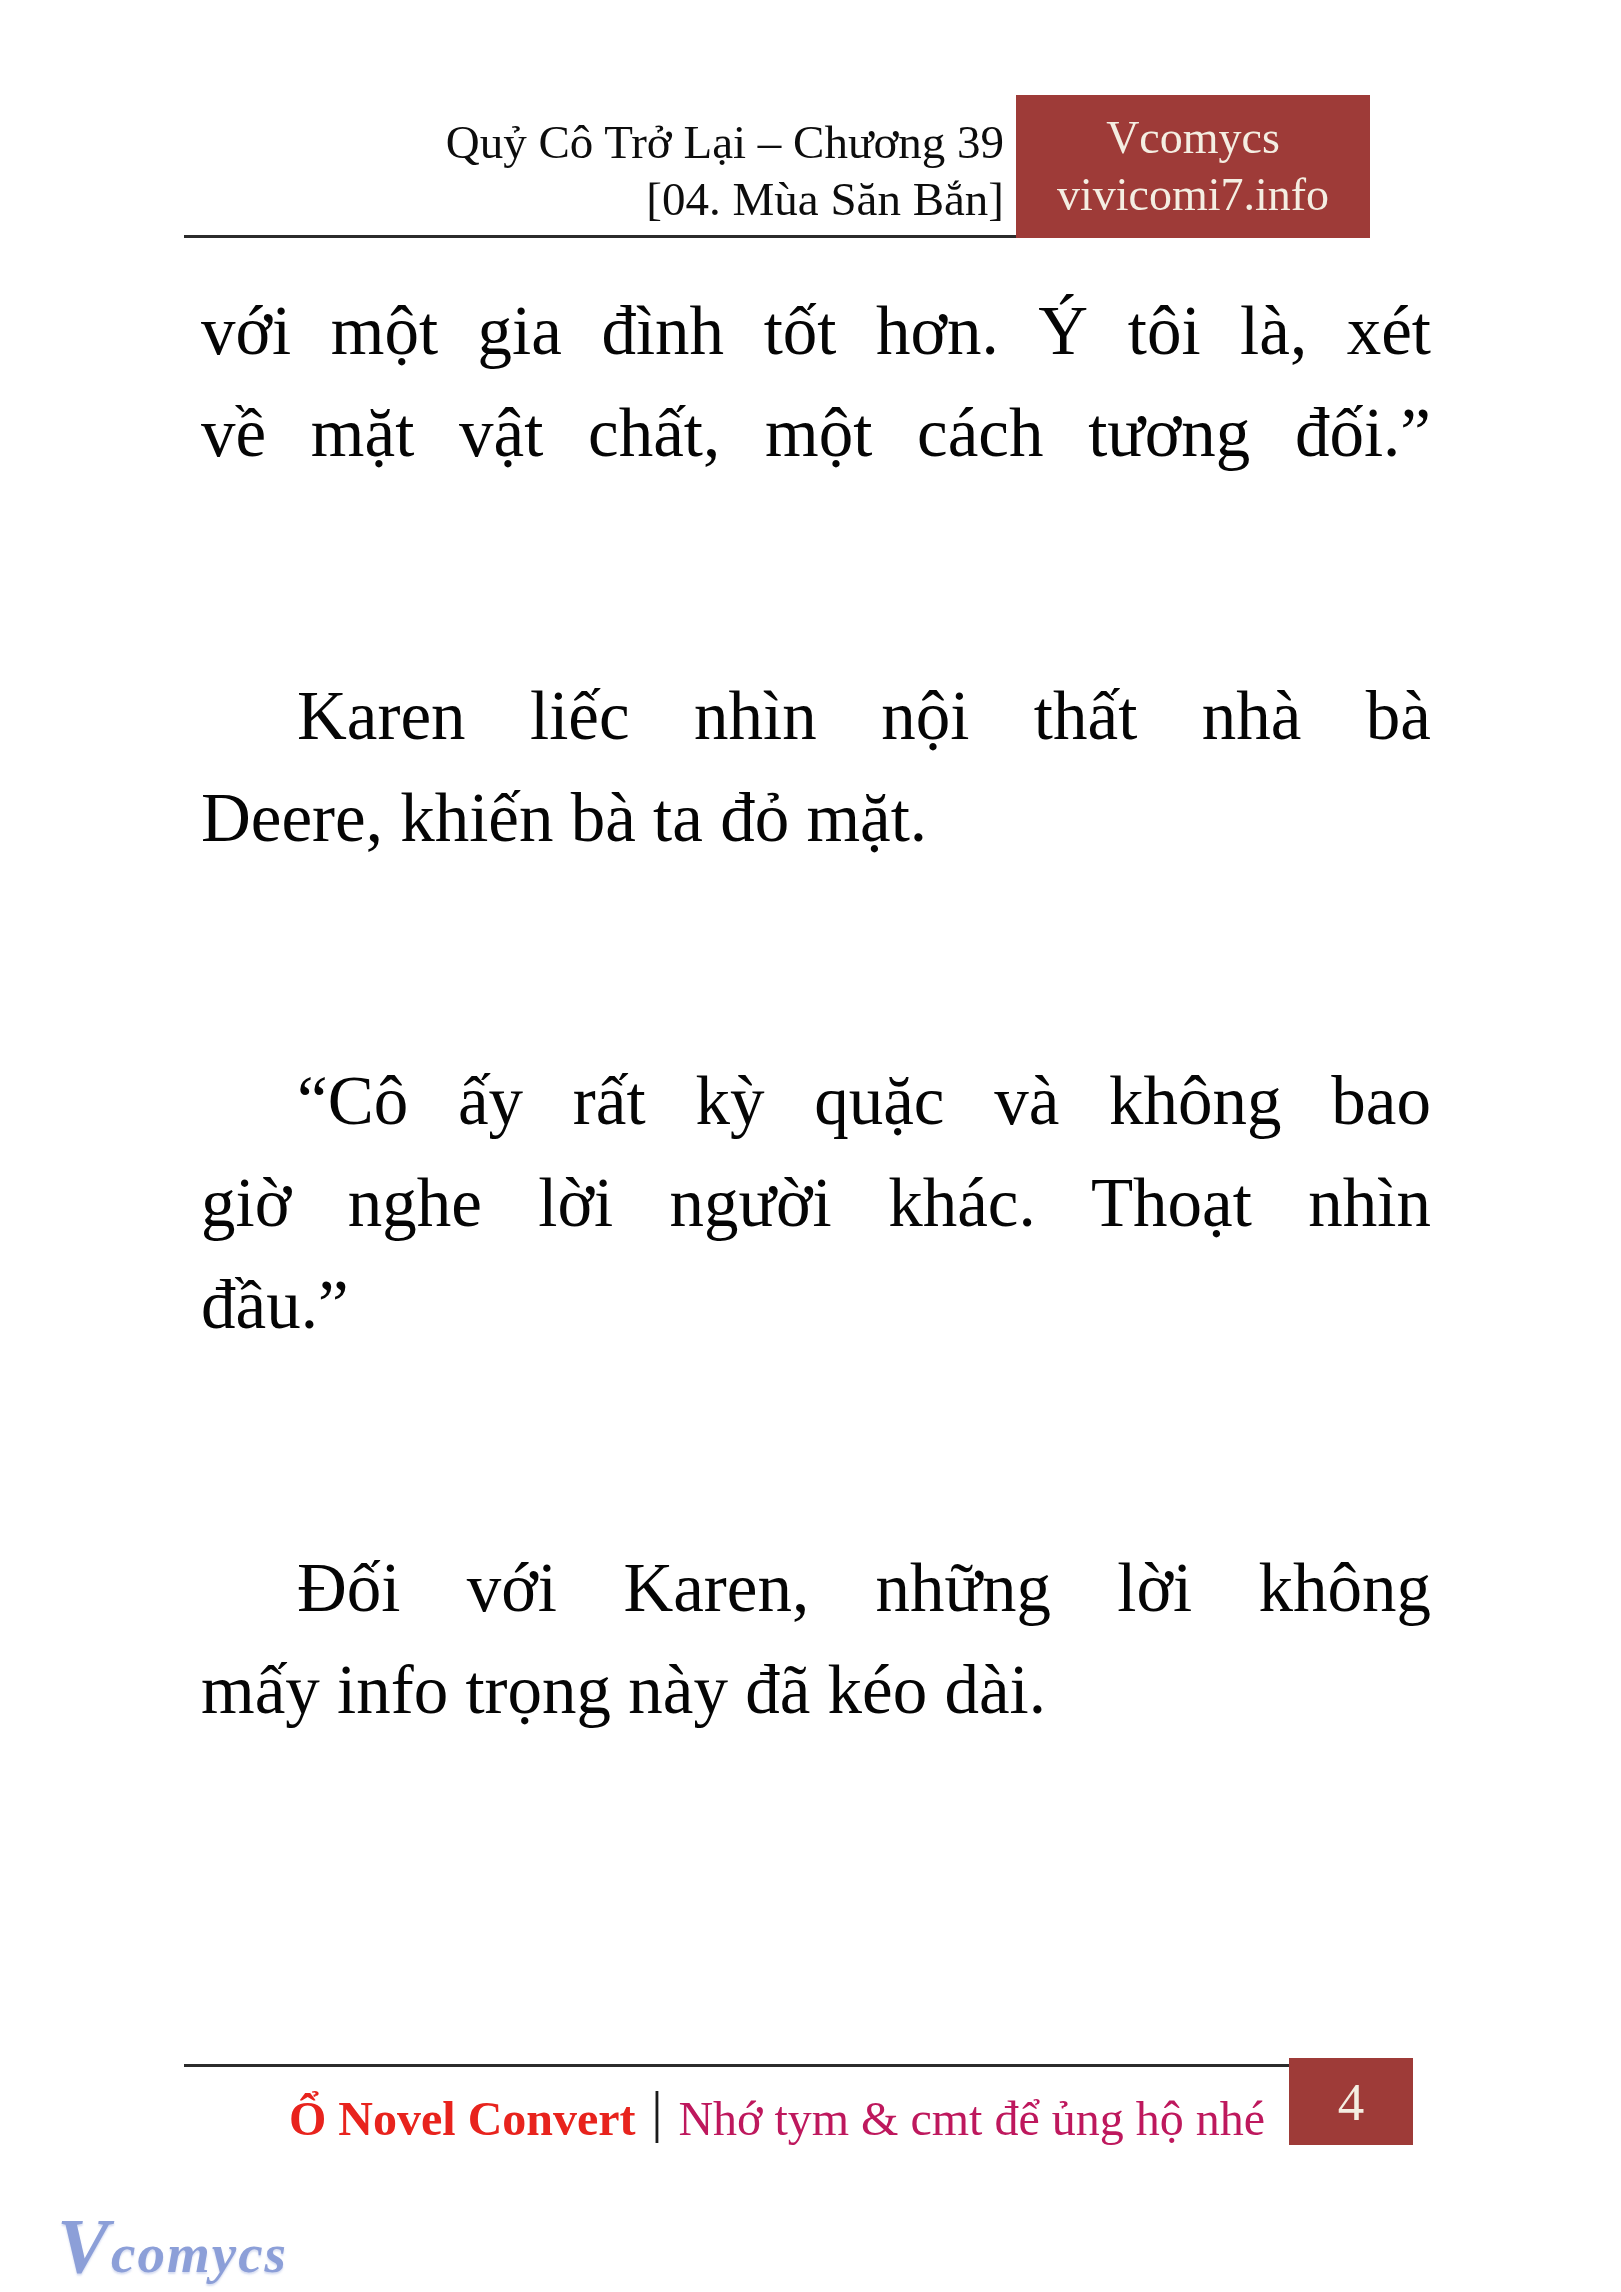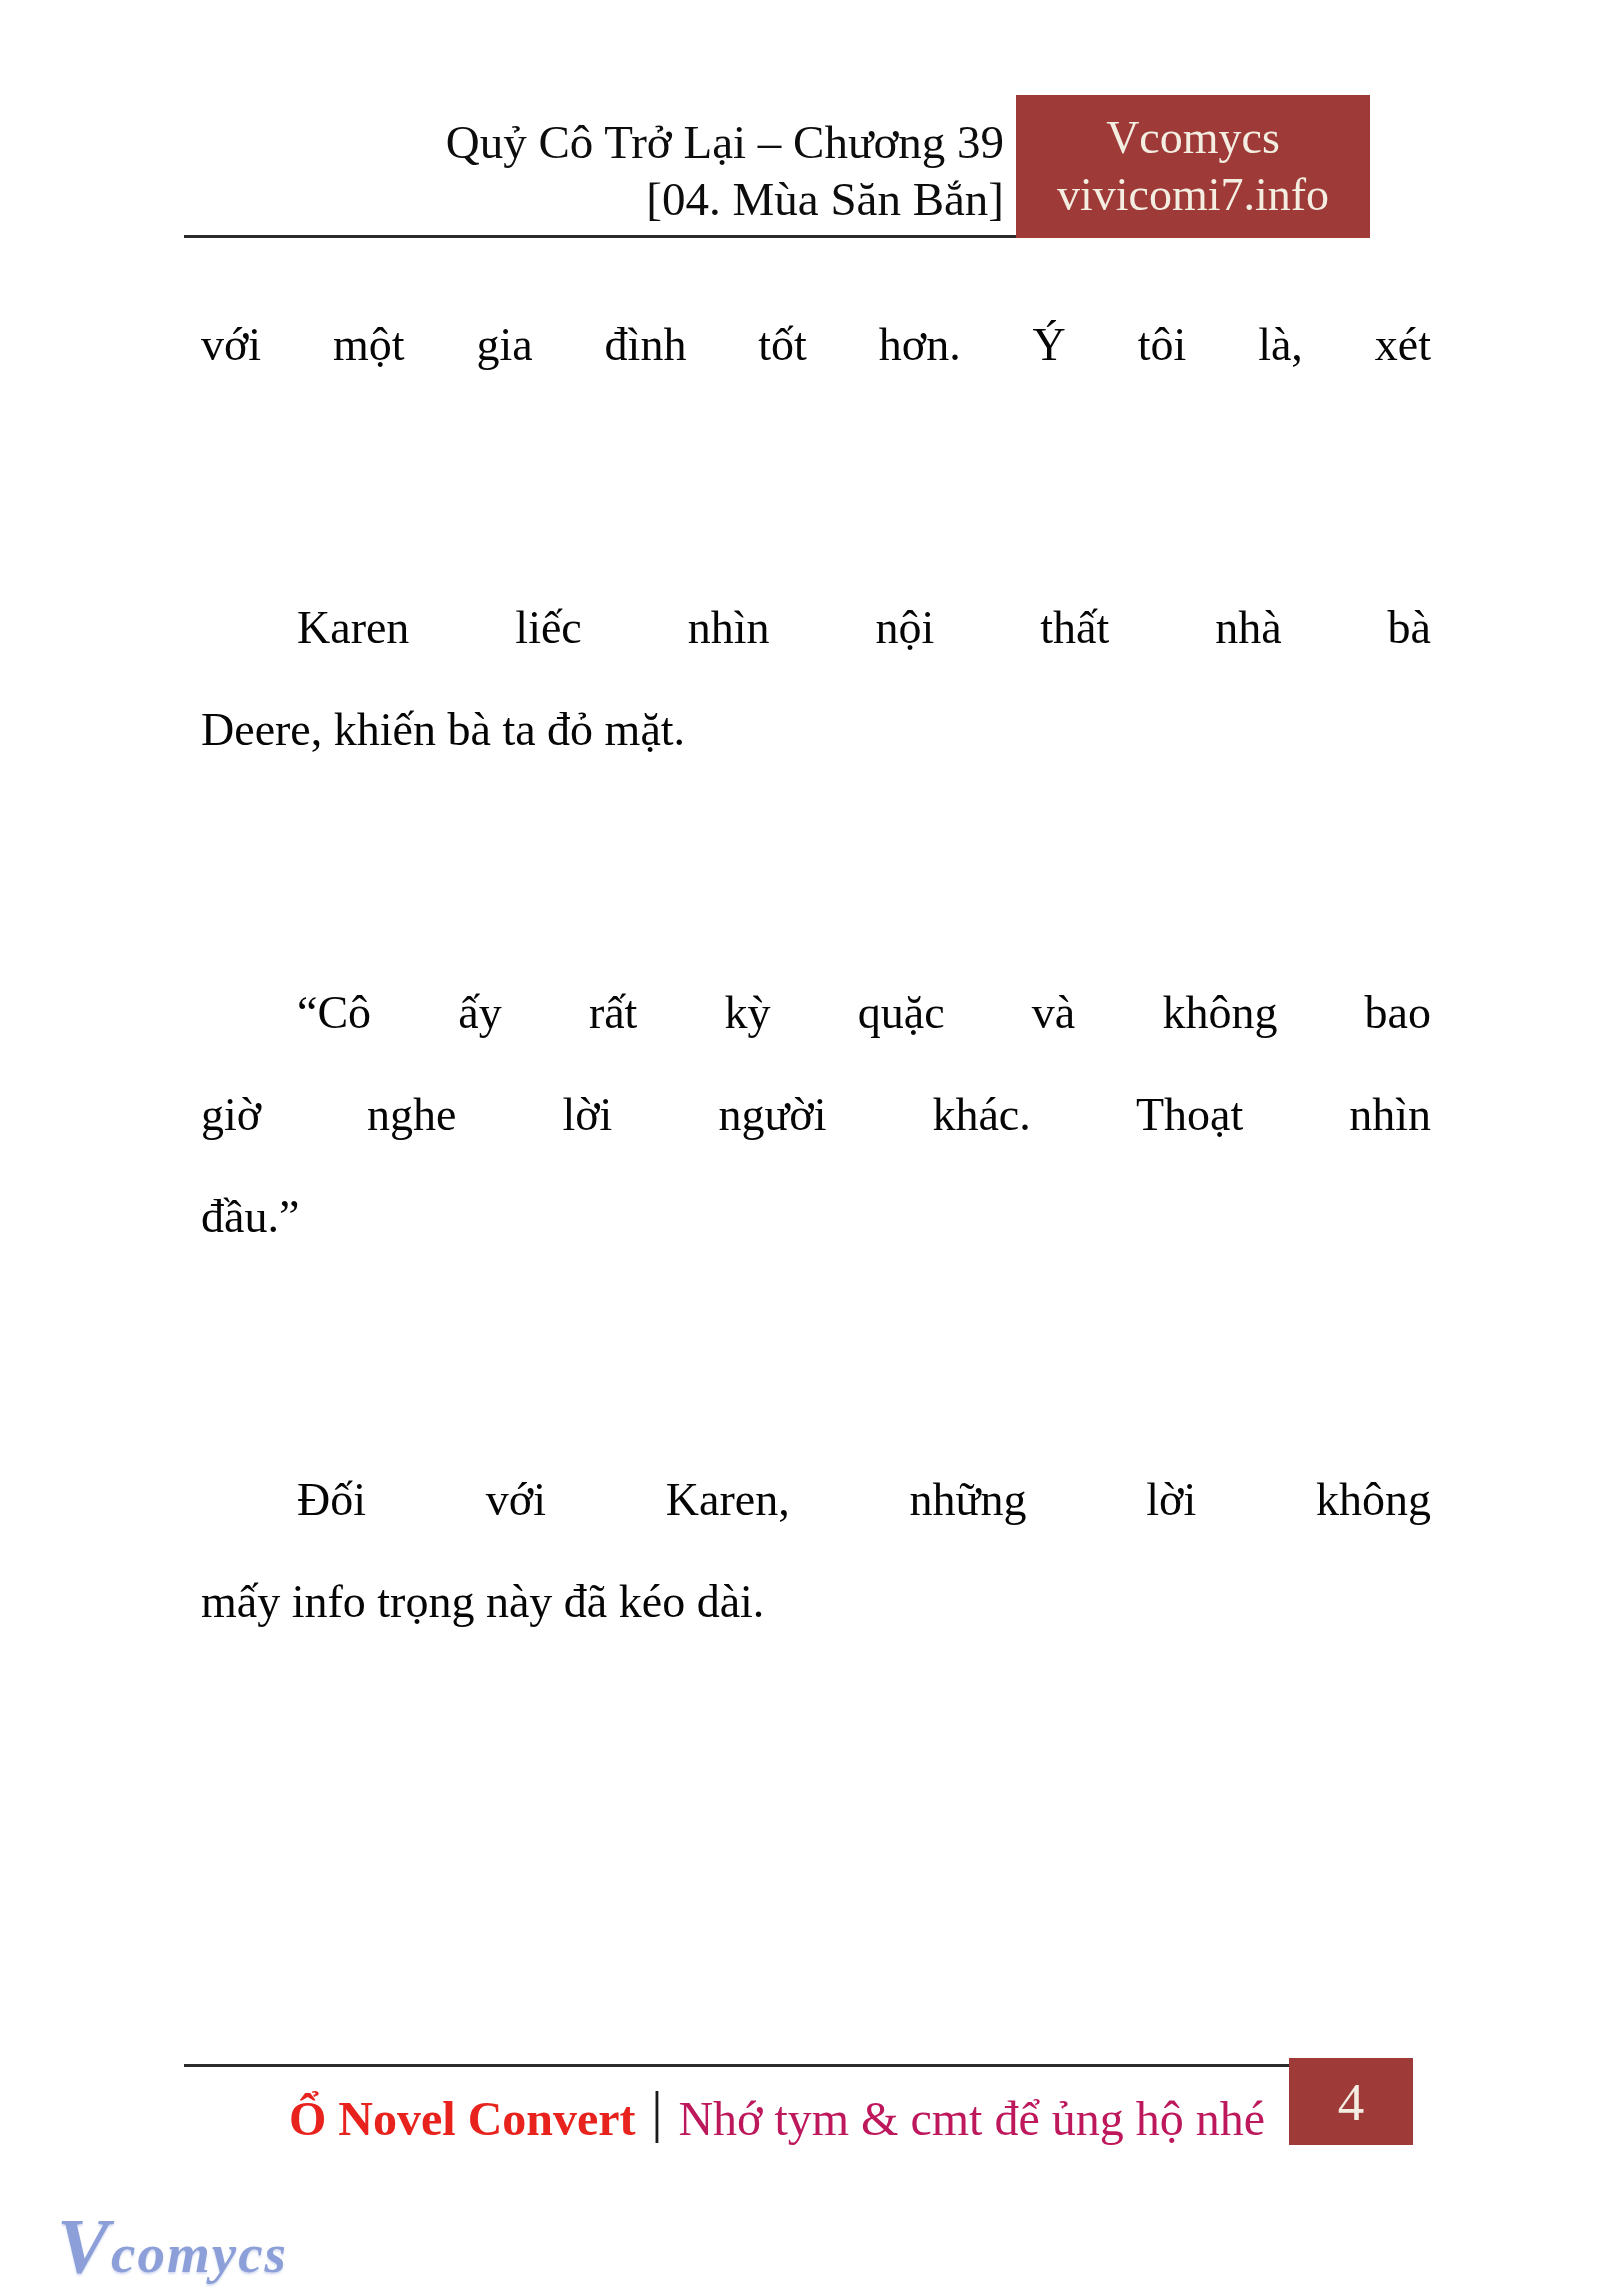--- a/index.html
+++ b/index.html
@@ -37,23 +37,23 @@
   .header-rule {
     position: absolute;
     left: 184px; top: 235px;
     width: 832px; height: 2.9px;
     background: #2b2b2b;
   }
 
   
   .body-text {
     position: absolute;
-    left: 201px; top: 294px;
+    left: 201px; top: 280px;
     width: 1230px;
-    font-size: 46px;
+    font-size: 69px;
     line-height: 102px;
     color: #050505;
   }
   .para { margin: 0 0 181px 0; }
   .para:last-child { margin-bottom: 0; }
   .line { text-align: justify; text-align-last: justify; }
   .line.last { text-align: left; text-align-last: left; }
   .para.indent .line:first-child { text-indent: 96px; }
 
   
@@ -112,20 +112,21 @@
 <div class="brand-box">
   <div>Vcomycs</div>
   <div>vivicomi7.info</div>
 </div>
 
 <div class="header-rule"></div>
 
 <div class="body-text">
     <div class="para">
       <div class="line">với một gia đình tốt hơn. Ý tôi là, xét</div>
+      <div class="line">về mặt vật chất, một cách tương đối.”</div>
     </div>
     <div class="para indent">
       <div class="line">Karen liếc nhìn nội thất nhà bà</div>
       <div class="line last">Deere, khiến bà ta đỏ mặt.</div>
     </div>
     <div class="para indent">
       <div class="line">“Cô ấy rất kỳ quặc và không bao</div>
       <div class="line">giờ nghe lời người khác. Thoạt nhìn</div>
       <div class="line last">đầu.”</div>
     </div>

